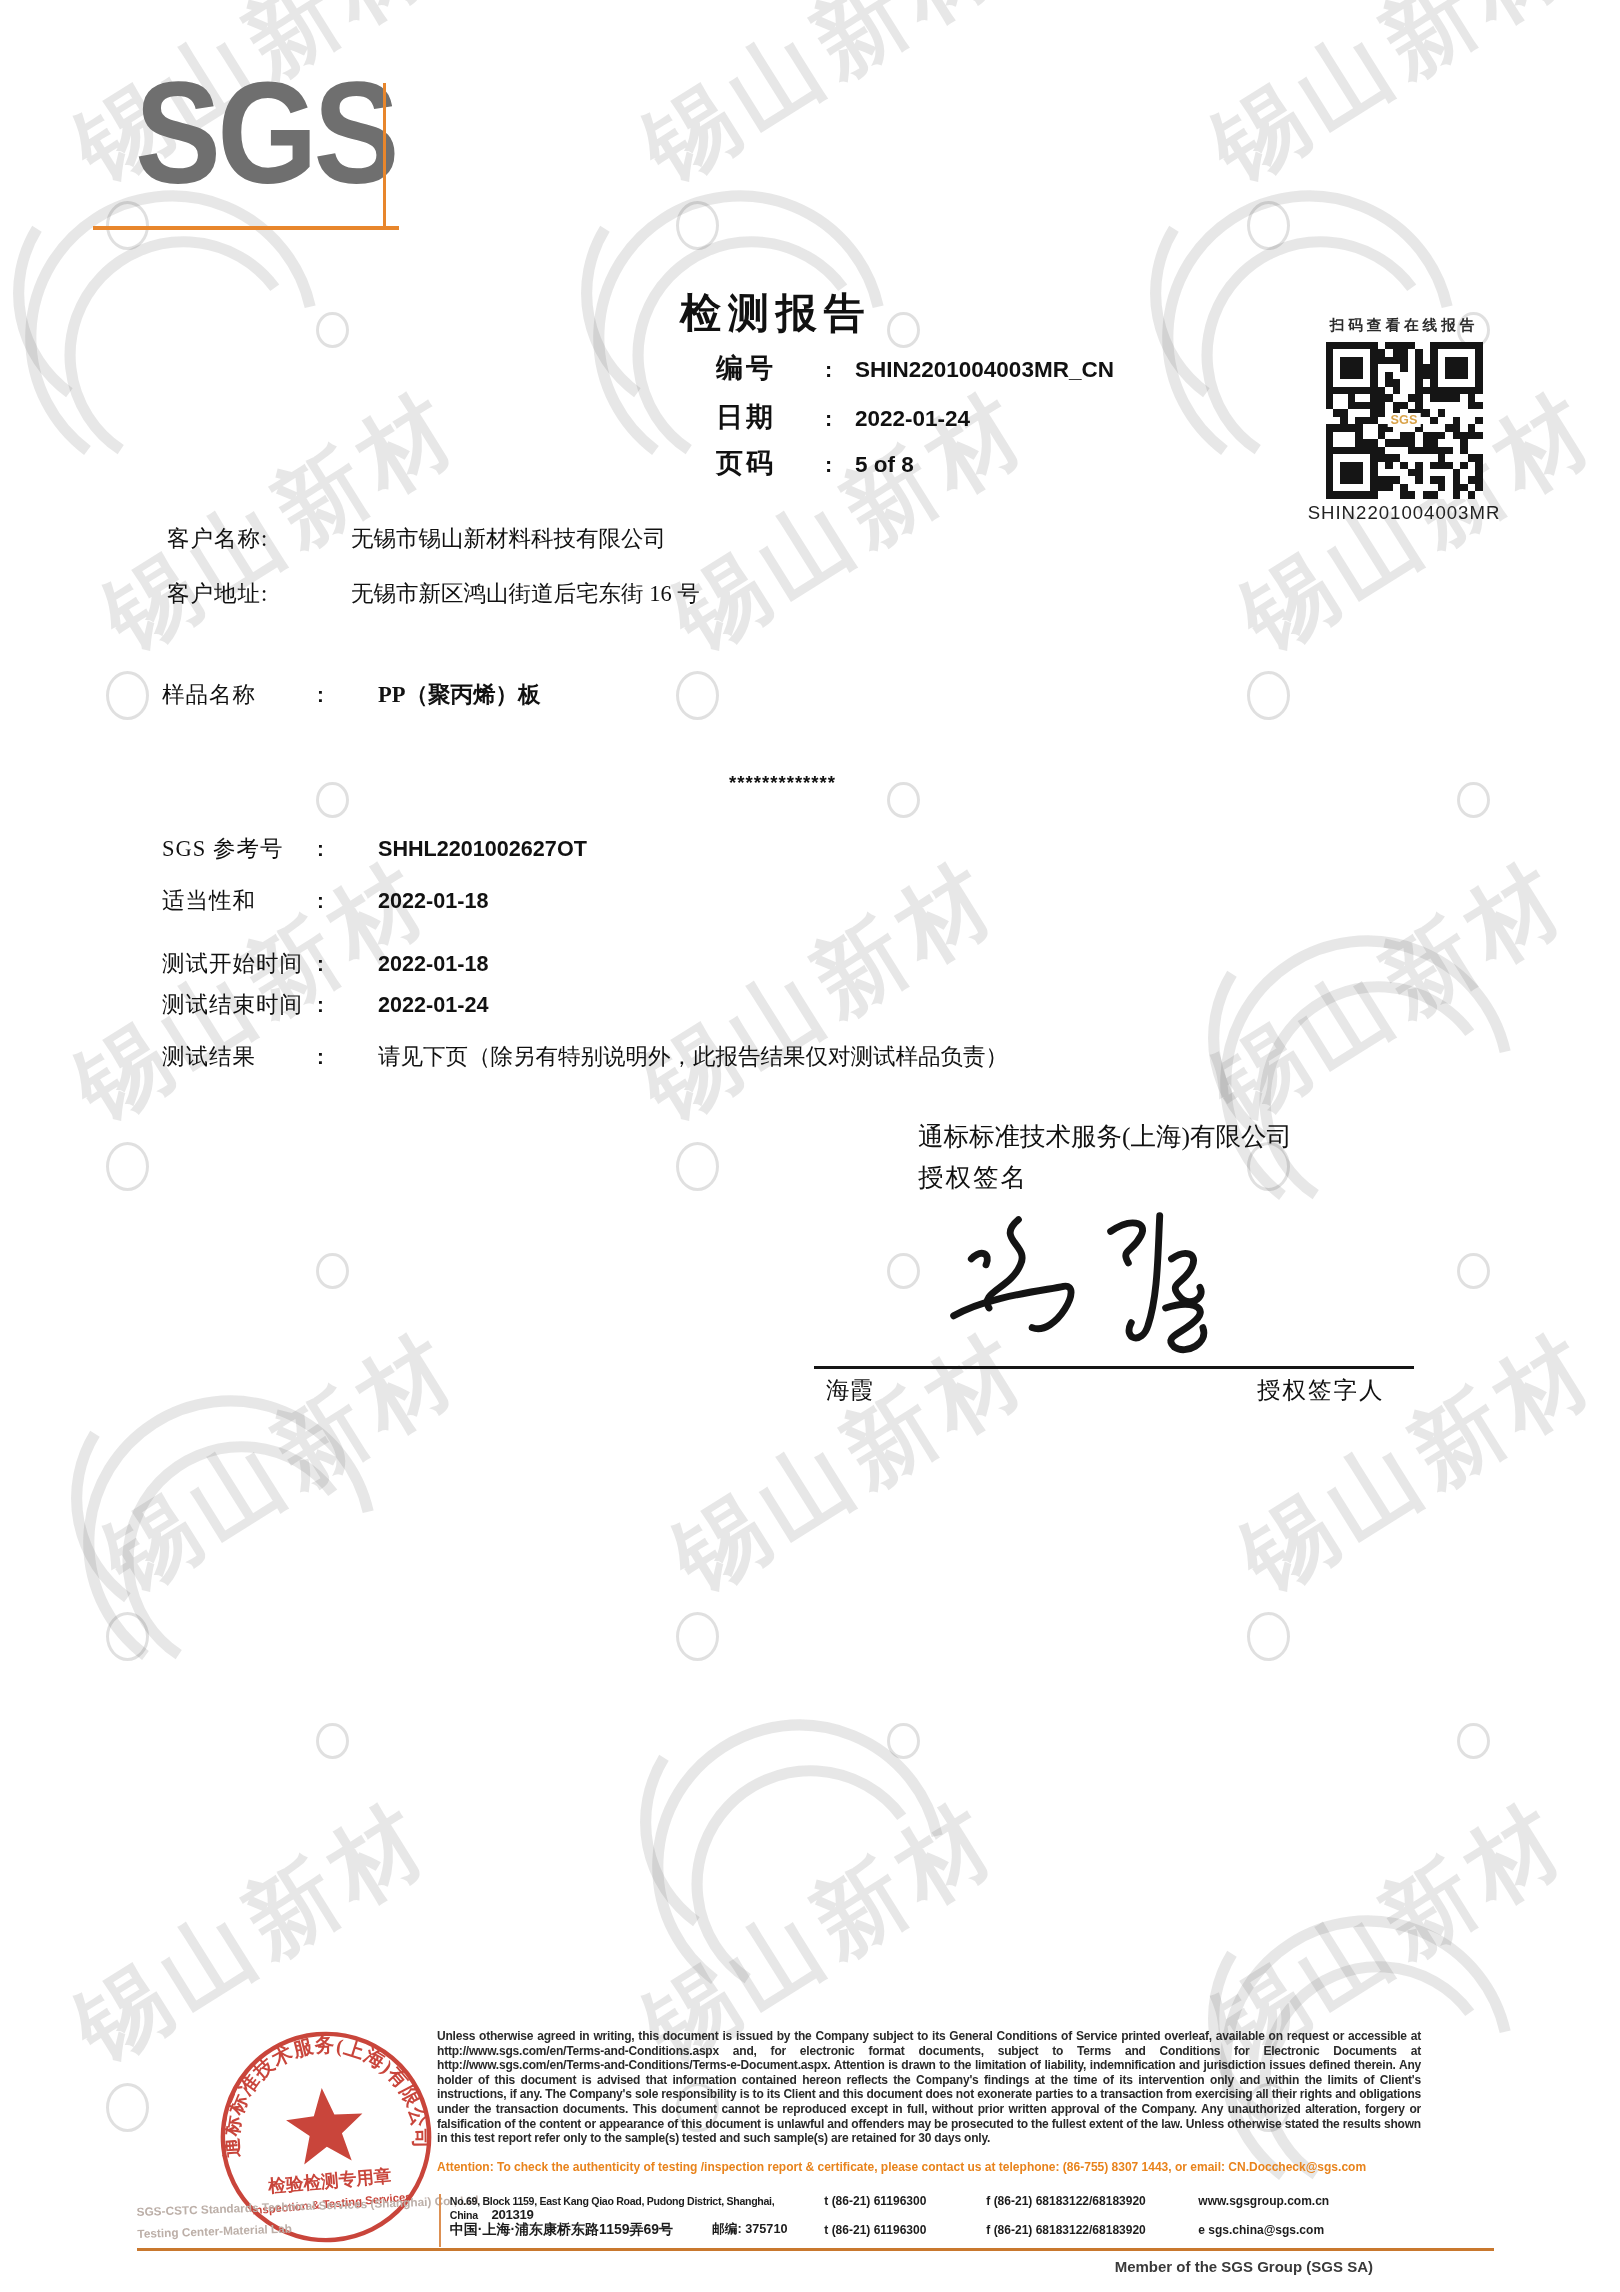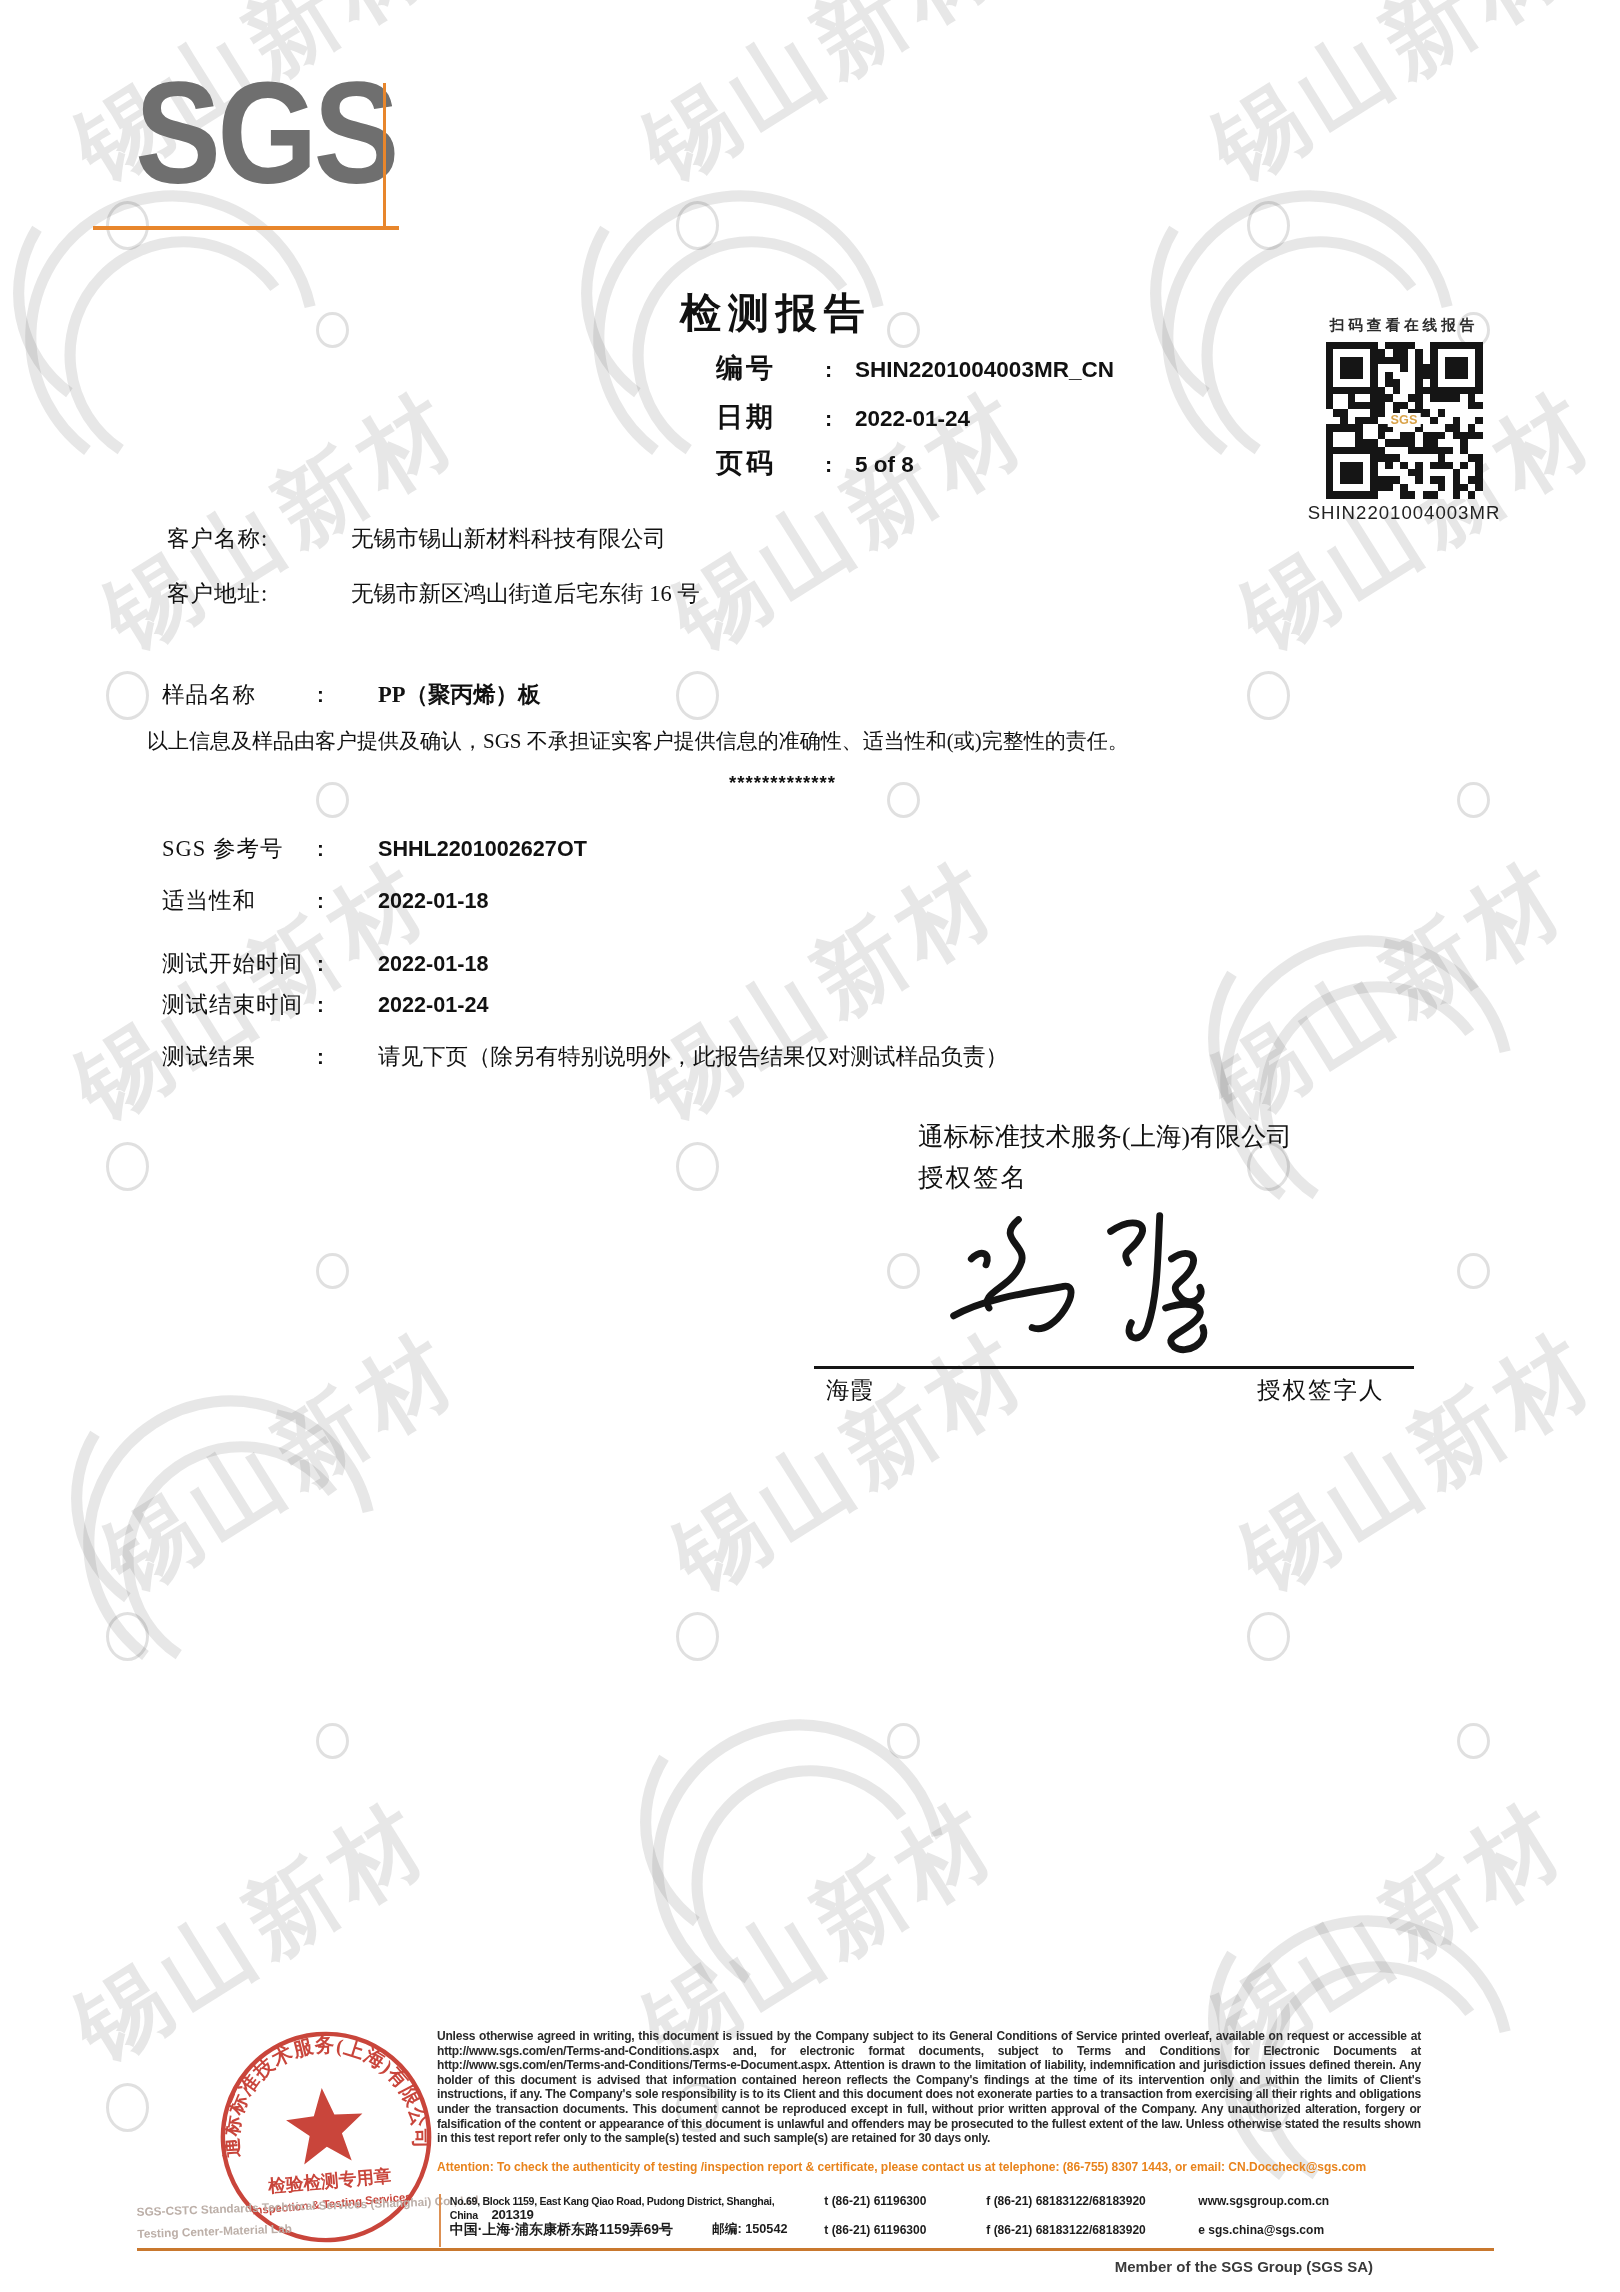--- a/index.html
+++ b/index.html
@@ -662,21 +662,20 @@
   <div class="kv" style="left:167px;top:578px">
     <span class="kv-label" style="width:184px">客户地址:</span>
     <span class="val-cn">无锡市新区鸿山街道后宅东街 16 号</span>
   </div>
 
   <div class="kv" style="left:162px;top:679px">
     <span class="kv-label" style="width:155px">样品名称</span>
     <span class="kv-colon" style="width:61px">:</span>
     <span class="val-cn" style="font-weight:700">PP（聚丙烯）板</span>
   </div>
-  <div class="disclaimer">以上信息及样品由客户提供及确认，SGS 不承担证实客户提供信息的准确性、适当性和(或)完整性的责任。</div>
   <div class="stars">*************</div>
 
   <div class="kv" style="left:162px;top:833px">
     <span class="kv-label" style="width:155px">SGS 参考号</span>
     <span class="kv-colon" style="width:61px">:</span>
     <span class="val-en">SHHL2201002627OT</span>
   </div>
   <div class="kv" style="left:162px;top:885px">
     <span class="kv-label" style="width:155px">适当性和</span>
     <span class="kv-colon" style="width:61px">:</span>
@@ -740,21 +739,21 @@
   <div class="addr-block">
     <div class="addr-row">
       <span class="addr-en"><span>No.69, Block 1159, East Kang Qiao Road, Pudong District, Shanghai, China</span><span class="addr-zip">201319</span></span>
       <span class="addr-tel">t (86-21) 61196300</span>
       <span class="addr-fax">f (86-21) 68183122/68183920</span>
       <span class="addr-web">www.sgsgroup.com.cn</span>
     </div>
     <div class="addr-row">
       <span class="addr-cn">
           <span>中国·上海·浦东康桥东路1159弄69号</span>
-          <span class="addr-zip2">邮编: 150542</span>
+          <span class="addr-zip2">邮编: 375710</span>
         </span>
       <span class="addr-tel">t (86-21) 61196300</span>
       <span class="addr-fax">f (86-21) 68183122/68183920</span>
       <span class="addr-web">e  sgs.china@sgs.com</span>
     </div>
   </div>
 
   <div class="footer-hline"></div>
   <div class="member">Member of the SGS Group (SGS SA)</div>
 </div>

